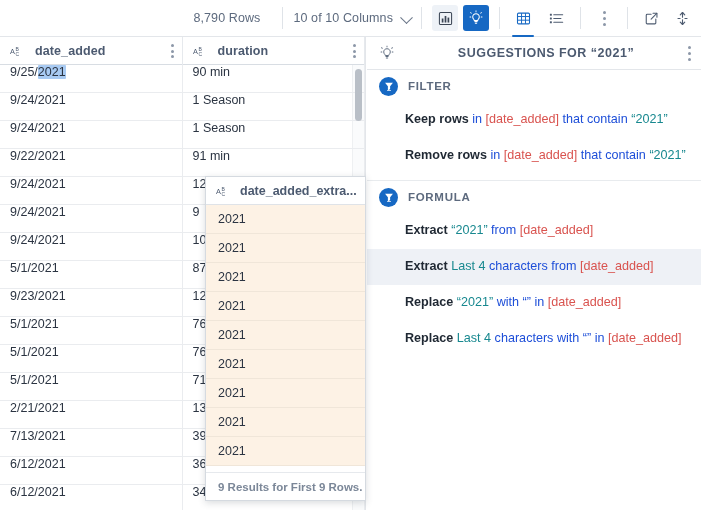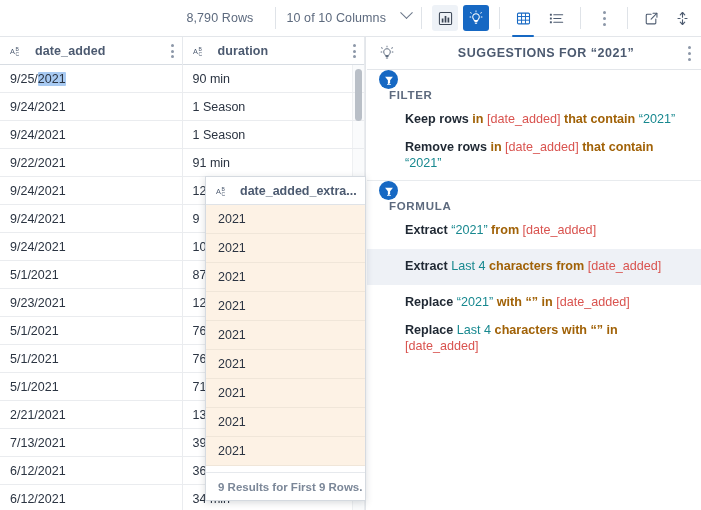--- a/index.html
+++ b/index.html
@@ -19,21 +19,21 @@
     display:flex; align-items:center; justify-content:flex-end;
     background:#fff; border-bottom:1px solid #e3e6ea;
     padding-right:6px;
   }
   .tb-text {
     font-size:12.5px; color:#5d6a7e; letter-spacing:.1px; white-space:nowrap;
   }
   .rows-count { margin-right:12px; }
   .tb-sep { width:1px; height:22px; background:#dfe3e8; margin:0 10px; flex:none; }
   .cols-select {
-    display:flex; align-items:flex-start; gap:16px; cursor:pointer;
+    display:flex; align-items:flex-end; gap:9px; cursor:pointer;
   }
   .chev {
     width:9px; height:9px; border-right:1.6px solid #6b7789; border-bottom:1.6px solid #6b7789;
     transform:rotate(45deg) translate(-2px,-2px); flex:none;
   }
   .tb-btn {
     width:26px; height:26px; border-radius:3px; display:flex; align-items:center;
     justify-content:center; cursor:pointer; flex:none; position:relative;
   }
   .tb-btn.soft { background:#eef2f7; }
@@ -64,21 +64,21 @@
     font-size:12.5px; color:#4c5a70; font-weight:600; letter-spacing:.1px;
     white-space:nowrap; overflow:hidden;
   }
   .kebab-h { position:absolute; right:8px; top:7px; width:3px; height:14px; cursor:pointer; }
   .kebab-h i {
     display:block; width:3px; height:3px; border-radius:50%; background:#8c97a8; margin-bottom:2.5px;
   }
   .grid-body { position:relative; }
   .grow { display:flex; height:28px; border-bottom:1px solid #eaecef; }
   .gcell {
-    display:flex; align-items:center; height:28px; padding-left:10px;
+    display:flex; align-items:flex-start; height:28px; padding-left:10px;
     border-right:1px solid #eaecef; font-size:12.5px; color:#2b3442; white-space:nowrap; overflow:hidden;
   }
   .gcell.c1 { width:183px; }
   .gcell.c2 { width:183px; }
   .sel-hl { background:#a8caf2; border-radius:1px; }
 
   .vscroll {
     position:absolute; right:3px; top:32px; width:7px; height:52px;
     background:#b9bfc7; border-radius:4px;
   }
@@ -123,38 +123,38 @@
     border-bottom:1px solid #e3e6ea;
   }
   .sg-header-title {
     font-size:12.5px; font-weight:700; color:#4c5a70; letter-spacing:.5px;
     margin-left:9px; flex:1; white-space:nowrap;text-align:center;
   }
   .kebab-v { width:3px; height:15px; cursor:pointer; }
   .kebab-v i { display:block; width:3px; height:3px; border-radius:50%; background:#8c97a8; margin-bottom:3px; }
 
   .sg-section-head {
-    display:flex; align-items:flex-start; height:32px; padding-left:12px;flex-direction:column;
+    display:flex; align-items:center; height:32px; padding-left:12px;
   }
   .sg-badge {
     width:19px; height:19px; border-radius:50%; background:#1668c3;
     display:flex; align-items:center; justify-content:center; flex:none;
   }
   .sg-section-label {
     font-size:11.5px; font-weight:700; color:#5d6a7e; letter-spacing:.7px; margin-left:10px;
   }
   .sg-item {
     display:flex; align-items:center; min-height:36px; padding:0 12px 0 38px;
     font-size:12.6px; color:#2b3442; cursor:pointer; line-height:1.25;
   }
   .sg-item.hovered { background:#eef1f6; }
   .sg-item .bold { font-weight:700; color:#1f2833; }
   .sg-item .col { color:#d9534f; }
   .sg-item .val { color:#17888f; }
-  .sg-item .plain { color:#a16207;font-weight:bold; }
+  .sg-item .plain { color:#1d4ed8; }
   .sg-divider { height:1px; background:#e8ebee; margin:6px 0 0 0; }
 </style>
 </head>
 <body>
 
 <div id="app">
 
   <div class="toolbar">
     <span class="tb-text rows-count">8,790 Rows</span>
     <div class="tb-sep"></div>

